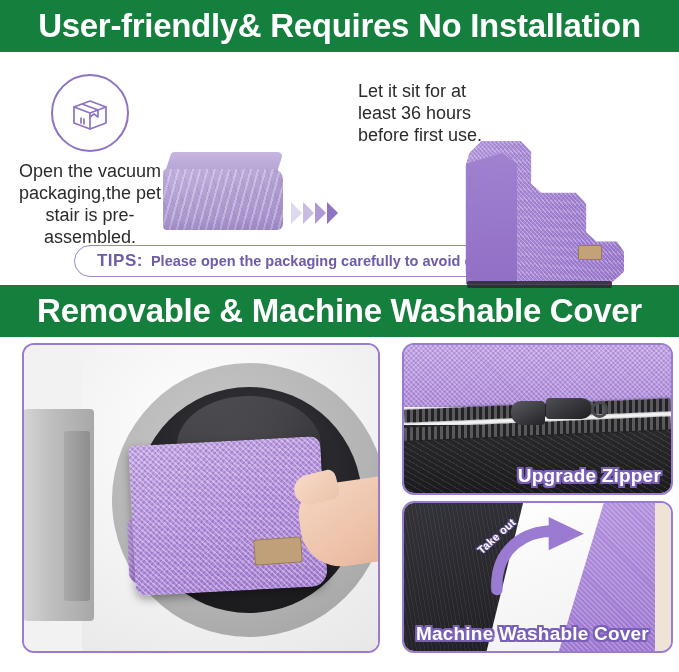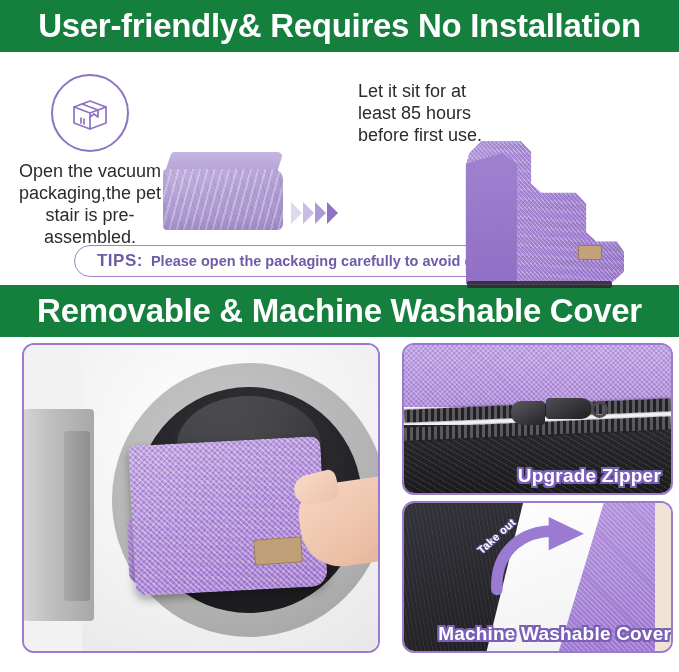--- a/index.html
+++ b/index.html
@@ -325,21 +325,21 @@
   .photo-caption {
     position: absolute; bottom: 6px; right: 10px;
     font-size: 19px; font-weight: bold; color: #ffffff;
     letter-spacing: .2px;
     text-shadow:
       -2px -2px 0 #7a5fb8,  2px -2px 0 #7a5fb8,
       -2px  2px 0 #7a5fb8,  2px  2px 0 #7a5fb8,
        0   -2px 0 #7a5fb8,  0    2px 0 #7a5fb8,
       -2px  0   0 #7a5fb8,  2px  0   0 #7a5fb8;
   }
-  .caption-center { left: 0; right: 0; text-align: right; }
+  .caption-center { left: 12px; right: 0; text-align: left; }
 </style>
 </head>
 <body>
 
 <div class="banner">
   <div class="banner-text">User-friendly&amp; Requires No Installation</div>
 </div>
 
 <div class="steps">
 
@@ -365,21 +365,21 @@
 
   <div class="chevrons">
     <div class="chev"></div>
       <div class="chev"></div>
       <div class="chev"></div>
       <div class="chev"></div>
   </div>
 
   <div class="step-col" style="left:352px; top:20px; width:152px;">
     <div class="step-caption" style="text-align:left; padding-left:6px;">Let it sit for at
-least 85 hours
+least 36 hours
 before first use.</div>
   </div>
 
   <div class="stairs">
     <div class="stairs-body"></div>
     <div class="stairs-front"></div>
     <div class="stairs-base"></div>
     <div class="stairs-tag"></div>
   </div>
 </div>

